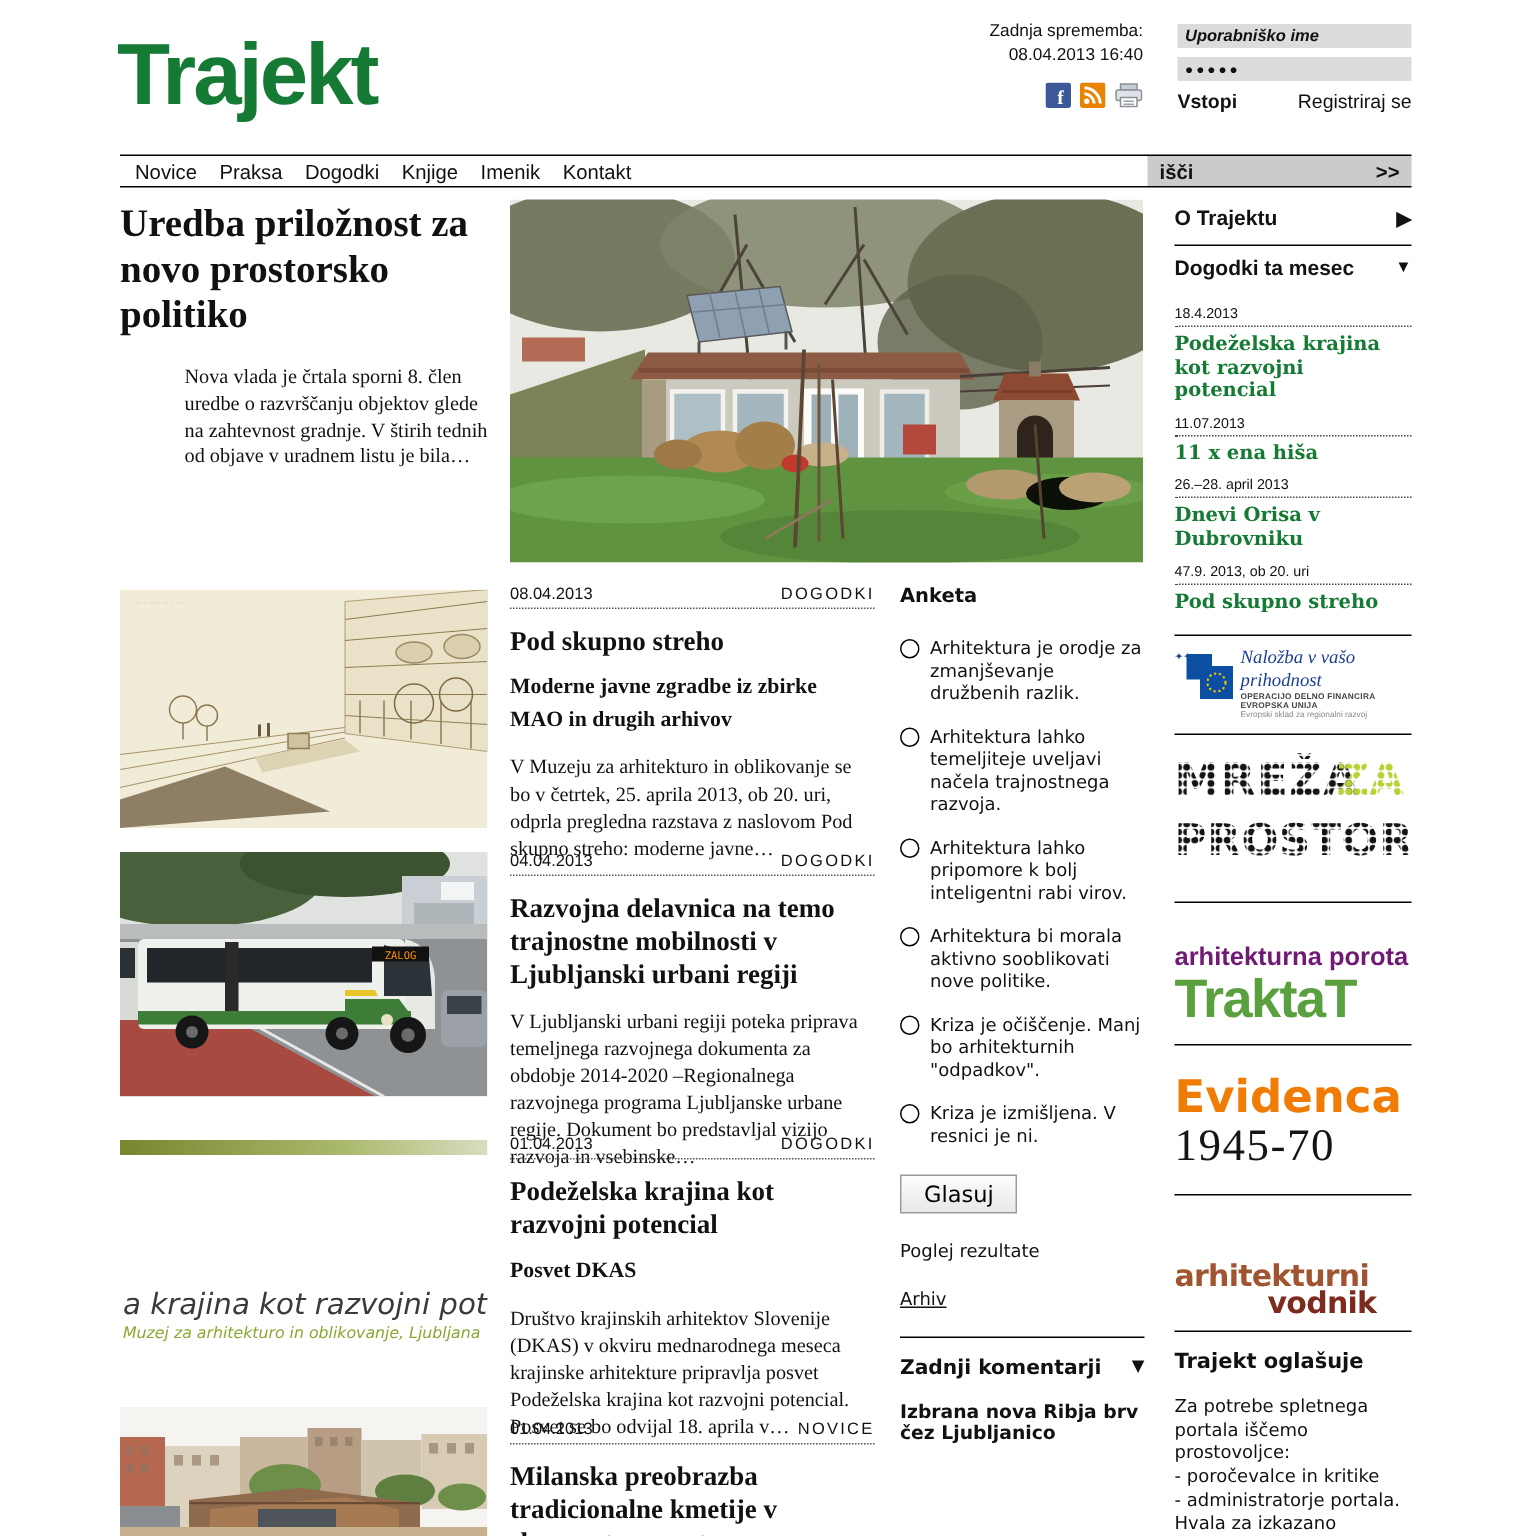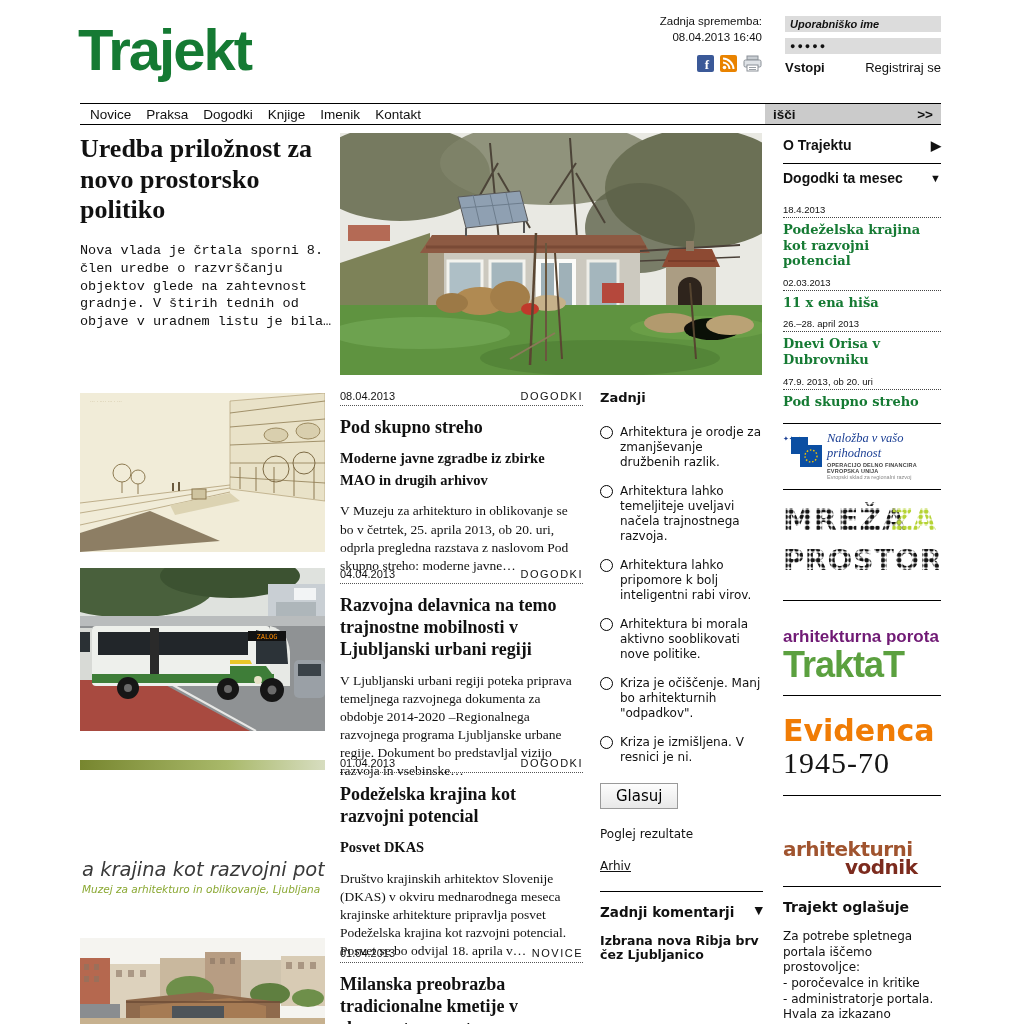--- a/index.html
+++ b/index.html
@@ -29,21 +29,21 @@
     display:flex; align-items:center; }
   .nav-item { font-size:13.5px; margin-right:15px; cursor:pointer; }
   .nav-item:first-child { margin-left:10px; }
   #searchbox { position:absolute; right:0; top:0; width:176px; height:100%;
     background:#cbcbcb; display:flex; justify-content:space-between; align-items:center;
     padding:0 8px; font-size:13.5px; font-weight:bold; cursor:text; }
 
   
   #featured { left:80px; top:134px; width:252px; }
   #featured h1 { font-family:"Liberation Serif", serif; font-size:26px; line-height:1.18; font-weight:bold; margin-bottom:16px; }
-  #featured p { font-family:Liberation Mono, monospace; font-size:13.5px; line-height:1.32; }
+  #featured p { font-family:Liberation Serif, serif; font-size:13.5px; line-height:1.32;margin-left:43px; }
   #hero { left:340px; top:133px; width:422px; height:242px; cursor:pointer; }
 
   
   .thumb { left:80px; width:245px; overflow:hidden; cursor:pointer; }
   .art { left:340px; width:243px; }
   .date-row { display:flex; justify-content:space-between; font-size:11px;
     border-bottom:1px dotted #555; padding-bottom:3px; }
   .date-row .cat { letter-spacing:1.5px; }
   .art-title { font-family:"Liberation Serif", serif; font-weight:bold; font-size:18px; line-height:1.22; margin-top:11px; cursor:pointer; }
   .art-sub { font-family:"Liberation Serif", serif; font-weight:bold; font-size:14.5px; line-height:1.5; margin-top:9px; }
@@ -222,21 +222,21 @@
     <span class="triangle-r">▶</span>
   </div>
   <hr class="sb-hr">
   <div class="sb-row">
     <span>Dogodki ta mesec</span>
     <span class="triangle-d">▼</span>
   </div>
   <div>
     <div class="ev-date">18.4.2013</div>
     <div class="ev-title">Podeželska krajina kot razvojni potencial</div>
-    <div class="ev-date">02.03.2013</div>
+    <div class="ev-date">11.07.2013</div>
     <div class="ev-title">11 x ena hiša</div>
     <div class="ev-date">26.–28. april 2013</div>
     <div class="ev-title">Dnevi Orisa v Dubrovniku</div>
     <div class="ev-date">47.9. 2013, ob 20. uri</div>
     <div class="ev-title">Pod skupno streho</div>
   </div>
   <hr class="sb-hr" style="margin-top:14px">
 
   <div id="eu">
     <span>
@@ -435,21 +435,21 @@
 </div>
 <div class="abs art" style="top:947px">
   <div class="date-row">
       <span>01.04.2013</span>
       <span class="cat">NOVICE</span>
     </div>
   <div class="art-title">Milanska preobrazba tradicionalne kmetije v skupnostne prostore</div>
 </div>
 
 <div class="abs" id="pollcol">
-  <div class="poll-head">Zadnji</div>
+  <div class="poll-head">Anketa</div>
 
   <div class="opt">
       <span class="radio"></span>
       <span>Arhitektura je orodje za zmanjševanje družbenih razlik.</span>
     </div>
   <div class="opt">
       <span class="radio"></span>
       <span>Arhitektura lahko temeljiteje uveljavi načela trajnostnega razvoja.</span>
     </div>
   <div class="opt">

